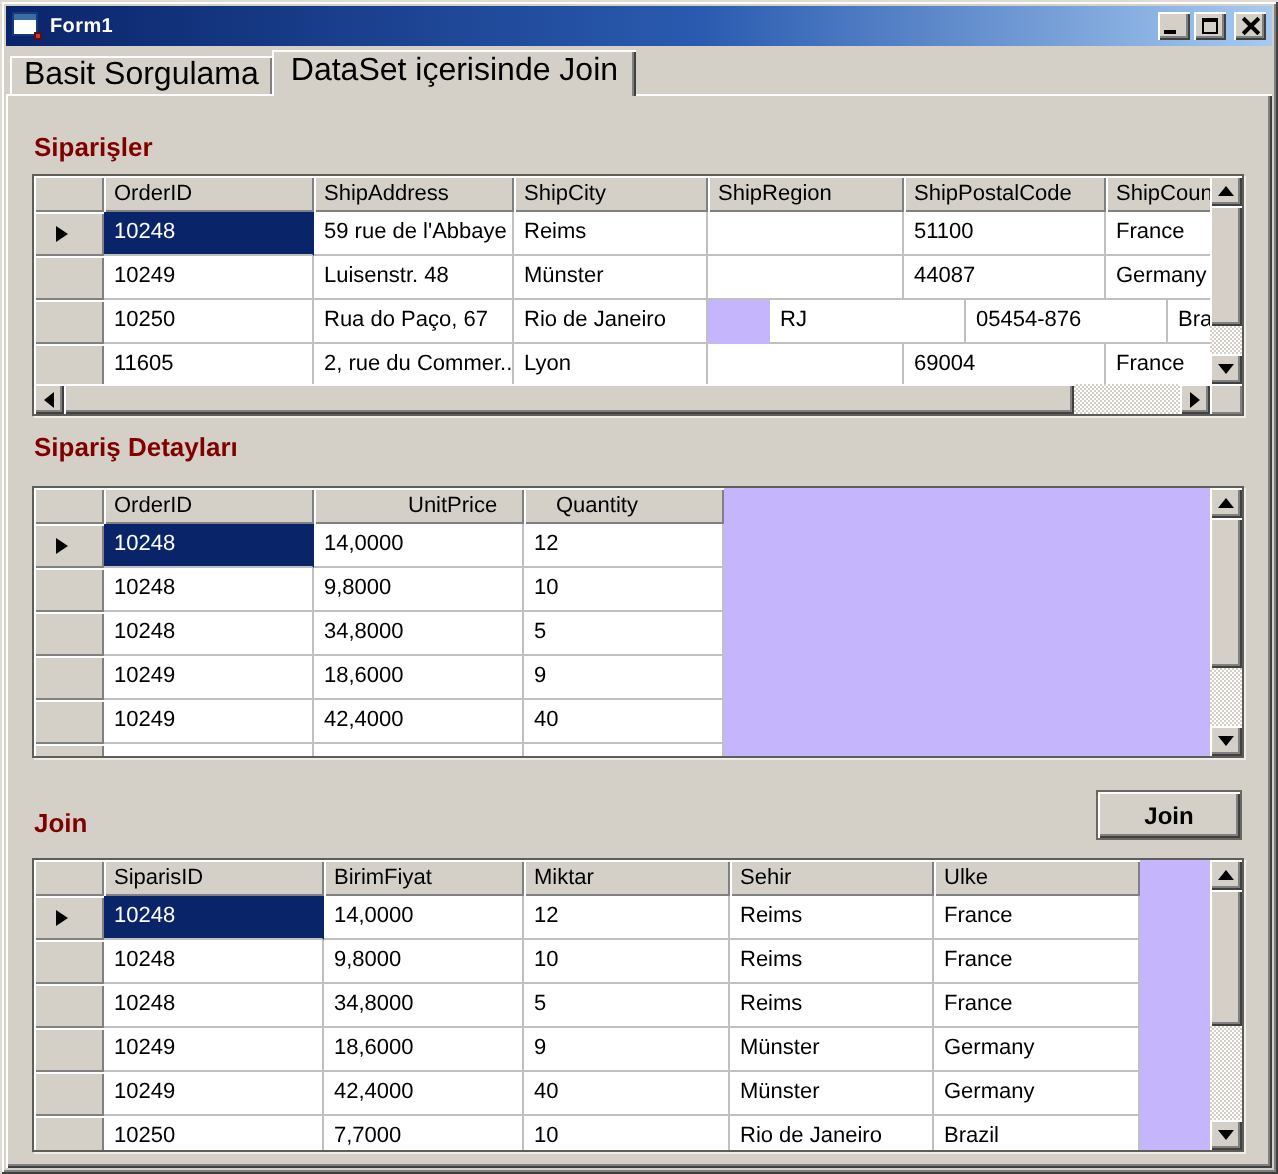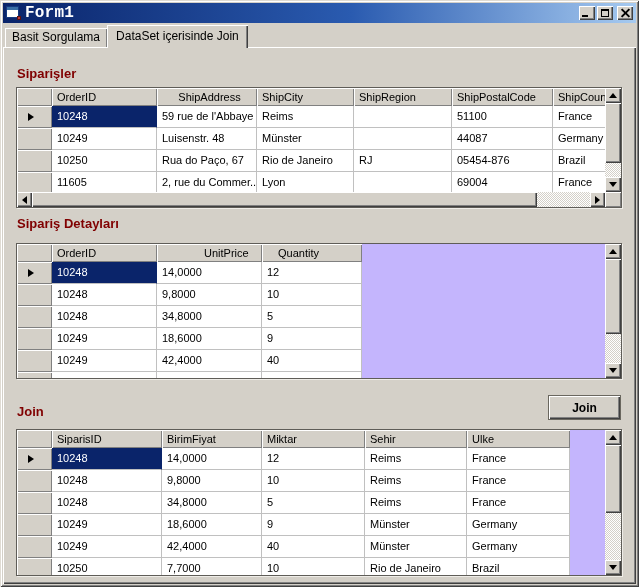--- a/index.html
+++ b/index.html
@@ -11,34 +11,34 @@
                 inset 2px 2px 0 #ffffff, inset -2px -2px 0 #808080;
     padding:3px;display:flex;flex-direction:column;
   }
   
   .titlebar{height:20px;flex:none;background:linear-gradient(to right,#0a246a 0%,#2a5bb0 55%,#a6caf0 100%);
     display:flex;align-items:center;padding:0 3px;}
   .form-icon{width:15px;height:14px;position:relative;flex:none;margin-right:4px;}
   .form-icon .fwin{position:absolute;left:0;top:0;width:13px;height:12px;background:#fff;border:1px solid #16397f;}
   .form-icon .fbar{position:absolute;left:1px;top:1px;width:11px;height:3px;background:#3a6ea5;}
   .form-icon .fdot{position:absolute;right:0;bottom:0;width:4px;height:4px;background:#c03a3a;border:1px solid #5a1010;}
-  .title-text{color:#fff;font-weight:bold;font-size:16px;flex:1;letter-spacing:.2px;font-family:Liberation Mono, monospace;}
+  .title-text{color:#fff;font-weight:bold;font-size:10px;flex:1;letter-spacing:.2px;}
   .tb-btn{width:16px;height:14px;flex:none;background:#d4d0c8;margin-left:2px;
     box-shadow: inset 1px 1px 0 #ffffff, inset -1px -1px 0 #404040, inset -2px -2px 0 #808080;
     display:flex;align-items:center;justify-content:center;position:relative;}
   .tb-btn.close{margin-left:4px;}
   .ico-min{position:absolute;left:3px;bottom:3px;width:6px;height:2px;background:#000;}
   .ico-max{width:8px;height:8px;border:1px solid #000;border-top-width:2px;}
   .ico-close{position:relative;width:9px;height:9px;}
   .ico-close::before,.ico-close::after{content:"";position:absolute;left:-1px;top:3.5px;width:11px;height:2px;background:#000;}
   .ico-close::before{transform:rotate(45deg);}
   .ico-close::after{transform:rotate(-45deg);}
   
   .tabstrip{height:24px;flex:none;display:flex;align-items:flex-end;padding-left:2px;position:relative;z-index:3;}
-  .tab{height:19px;line-height:19px;background:#d4d0c8;padding:0 7px;font-size:12px;color:#000;
+  .tab{height:19px;line-height:19px;background:#d4d0c8;padding:0 7px;font-size:16px;color:#000;
     box-shadow: inset 1px 1px 0 #ffffff, inset -1px 0 0 #808080;}
   .tab.active{height:23px;line-height:22px;padding:0 9px;margin-bottom:-1px;position:relative;z-index:4;
     box-shadow: inset 1px 1px 0 #ffffff, inset -1px 0 0 #404040, inset -2px 0 0 #808080;}
   
   .tabpage{flex:1;background:#d4d0c8;position:relative;
     box-shadow: inset 1px 1px 0 #ffffff, inset -1px -1px 0 #404040, inset -2px -2px 0 #808080;}
   .sec-label{position:absolute;font-size:13px;font-weight:bold;color:#800000;}
   #label-0{left:14px;top:19px;}
   #label-1{left:14px;top:169px;}
   #label-2{left:14px;top:357px;}
@@ -120,21 +120,21 @@
   </div>
 
   <div class="tabpage">
     <div class="sec-label" id="label-0">Siparişler</div>
     <div class="grid" id="grid-0">
         <div class="gmain">
           <div class="gvp">
             <div class="grow">
               <div class="hcorner"></div>
               <div class="hcell" style="width: 105px;">OrderID</div>
-              <div class="hcell" style="width: 100px; text-align: center;">ShipAddress</div>
+              <div class="hcell" style="width: 100px;">ShipAddress</div>
               <div class="hcell" style="width: 97px;">ShipCity</div>
               <div class="hcell" style="width: 98px;">ShipRegion</div>
               <div class="hcell" style="width: 101px;">ShipPostalCode</div>
               <div class="hcell" style="width: 75px;">ShipCountry</div>
             </div>
             <div class="grow">
               <div class="rowhdr">
                 <div class="row-arrow"></div>
               </div>
               <div class="gcell sel" style="width: 105px;">10248</div>
@@ -151,21 +151,21 @@
               <div class="gcell" style="width: 97px;">Münster</div>
               <div class="gcell" style="width: 98px;"></div>
               <div class="gcell" style="width: 101px;">44087</div>
               <div class="gcell" style="width: 75px;">Germany</div>
             </div>
             <div class="grow">
               <div class="rowhdr"></div>
               <div class="gcell" style="width: 105px;">10250</div>
               <div class="gcell" style="width: 100px;">Rua do Paço, 67</div>
               <div class="gcell" style="width: 97px;">Rio de Janeiro</div>
-              <div class="gcell" style="width: 98px;">RJ</div>
+              <div class="gcell" style="width: 98px; margin-left: 31px;">RJ</div>
               <div class="gcell" style="width: 101px;">05454-876</div>
               <div class="gcell" style="width: 75px;">Brazil</div>
             </div>
             <div class="grow">
               <div class="rowhdr"></div>
               <div class="gcell" style="width: 105px;">11605</div>
               <div class="gcell" style="width: 100px;">2, rue du Commer...</div>
               <div class="gcell" style="width: 97px;">Lyon</div>
               <div class="gcell" style="width: 98px;"></div>
               <div class="gcell" style="width: 101px;">69004</div>

